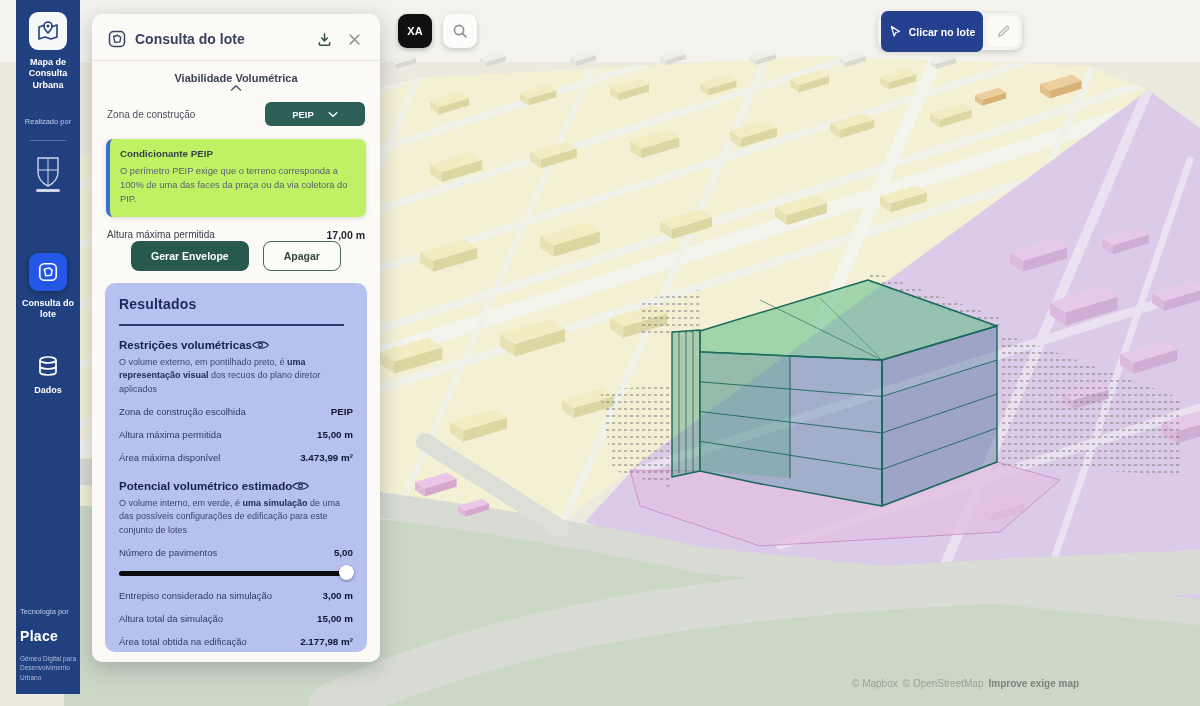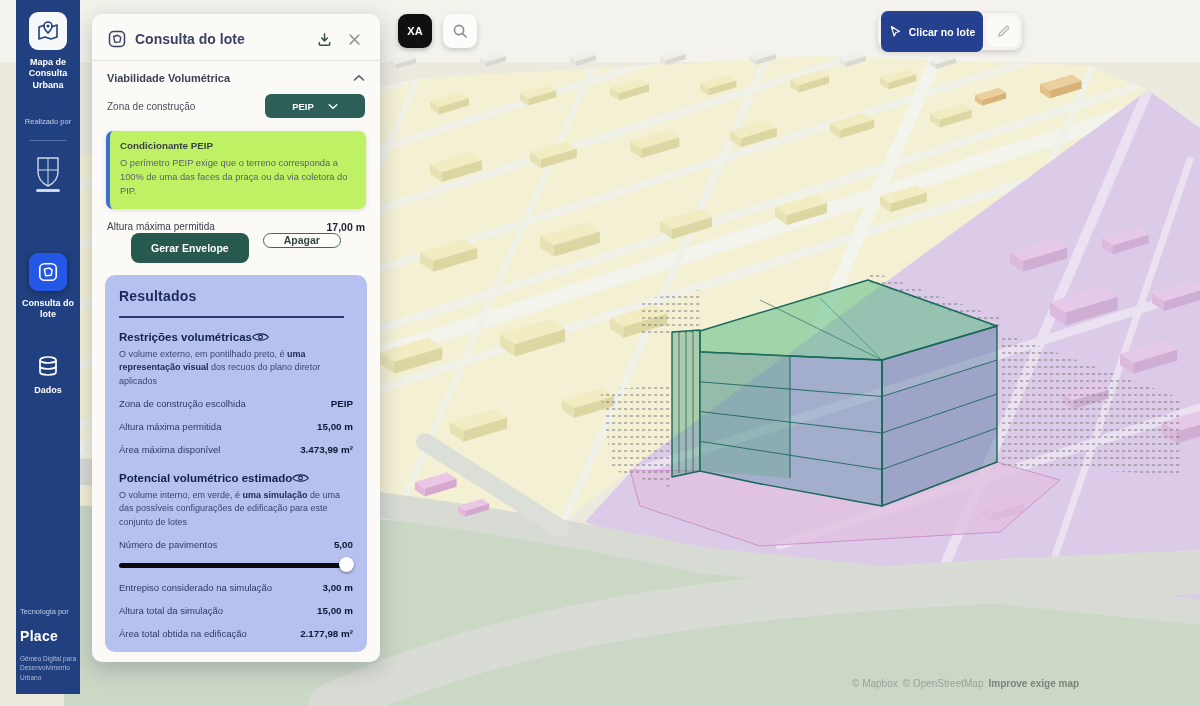--- a/index.html
+++ b/index.html
@@ -26,37 +26,37 @@
   .brand{font-size:14px;font-weight:700;color:#fff;margin-top:12px;letter-spacing:.3px;}
   .brand-sub{font-size:6.5px;color:#aebadb;line-height:1.45;margin-top:10px;}
 
   
   .panel{position:absolute;left:92px;top:14px;width:288px;height:648px;background:#fbfaf6;border-radius:10px;
     box-shadow:0 6px 22px rgba(30,40,70,.25);z-index:20;padding:12px 13px 10px;display:flex;flex-direction:column;overflow:hidden;}
   .panel-head{display:flex;align-items:center;gap:8px;padding:2px 2px 10px;}
   .panel-title{font-size:14px;font-weight:700;color:#3a4163;flex:1;}
   .icon-btn{width:22px;height:22px;display:flex;align-items:center;justify-content:center;cursor:pointer;border:none;background:transparent;padding:0;}
   .panel-div{height:1px;background:#e4e2da;margin:0 -13px;}
-  .sect-row{display:flex;align-items:center;justify-content:space-between;padding:11px 2px 8px;}
+  .sect-row{display:flex;align-items:center;justify-content:space-between;padding:11px 2px 8px;flex-direction:column;}
   .sect-title{font-size:11px;font-weight:700;color:#3c4356;}
   .field-row{display:flex;align-items:center;justify-content:space-between;padding:2px 2px 0;}
   .field-label{font-size:10px;color:#4a5060;}
   .select{width:100px;height:24px;background:#2c5f57;border-radius:6px;color:#fff;display:flex;align-items:center;
     justify-content:center;gap:14px;font-size:9.5px;font-weight:700;cursor:pointer;border:none;}
   .cond-card{margin:13px 1px 0;background:#bef264;border-left:4px solid #3b6fd4;border-radius:7px;
     box-shadow:0 1px 5px rgba(0,0,0,.13);padding:9px 10px 10px;}
   .cond-title{font-size:9.8px;font-weight:700;color:#3a3f4a;margin-bottom:6px;}
   .cond-body{font-size:9.3px;color:#5a6070;line-height:1.5;}
   .kv-row{display:flex;align-items:flex-start;justify-content:space-between;padding:12px 2px 0;}
   .kv-label{font-size:10px;color:#3b4252;}
   .kv-value{font-size:10.5px;font-weight:700;color:#1c2430;white-space:nowrap;}
   .btn-row{display:flex;justify-content:center;gap:14px;margin:0 0 12px;}
   .btn-primary{height:30px;padding:0 20px;background:#27594f;color:#fff;font-size:10.5px;font-weight:700;
     border:none;border-radius:8px;cursor:pointer;}
-  .btn-outline{height:15px;padding:0 20px;background:#fcfcf9;color:#31453e;font-size:10.5px;font-weight:700;
+  .btn-outline{height:30px;padding:0 20px;background:#fcfcf9;color:#31453e;font-size:10.5px;font-weight:700;
     border:1.4px solid #44655b;border-radius:8px;cursor:pointer;}
 
   
   .results{background:#b7c1f0;border-radius:10px;padding:13px 14px 12px;flex:1;overflow:hidden;}
   .res-title{font-size:14px;font-weight:700;color:#1b2a5e;letter-spacing:.2px;}
   .res-underline{height:2px;background:#2b3a6e;margin:12px 0 13px;width:96%;}
   .res-head{display:flex;align-items:center;margin-top:2px;}
   .res-head-title{font-size:11.5px;font-weight:800;color:#10224e;}
   .res-body{font-size:9px;color:#39456e;line-height:1.5;margin-top:5px;}
   .res-body b{color:#1d2750;}

